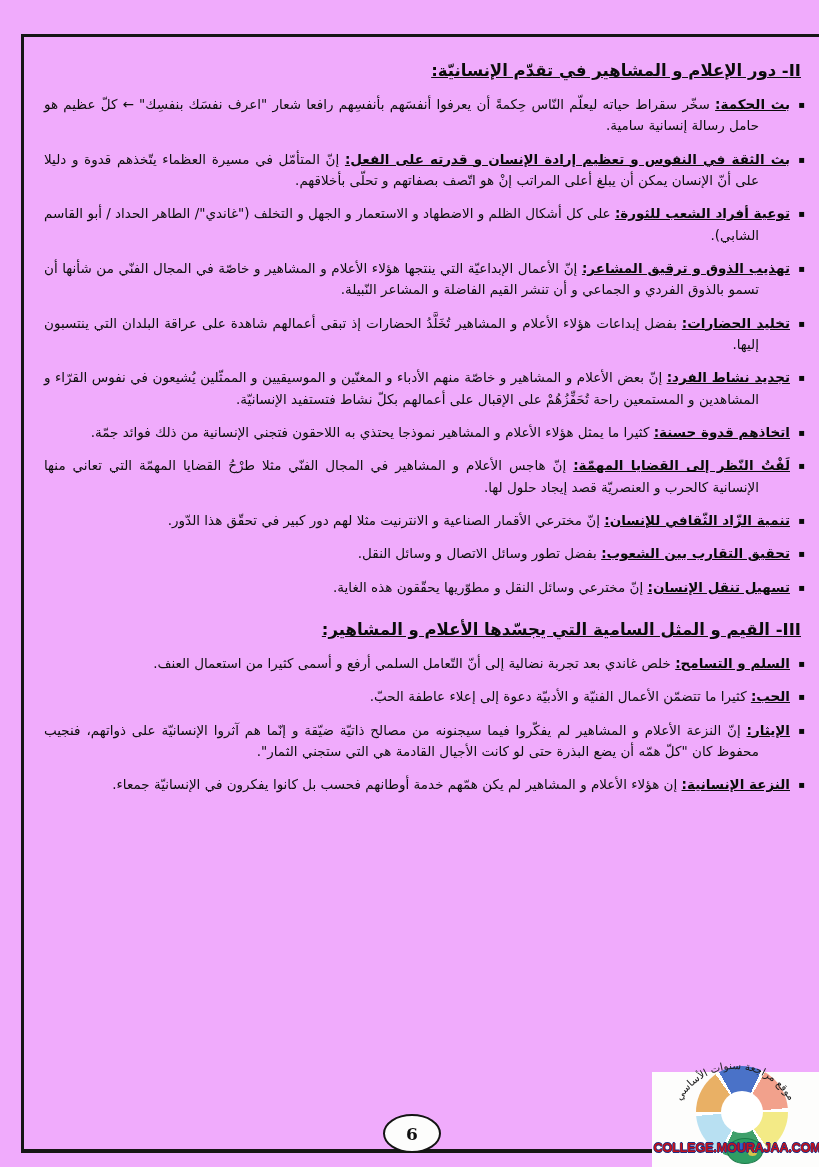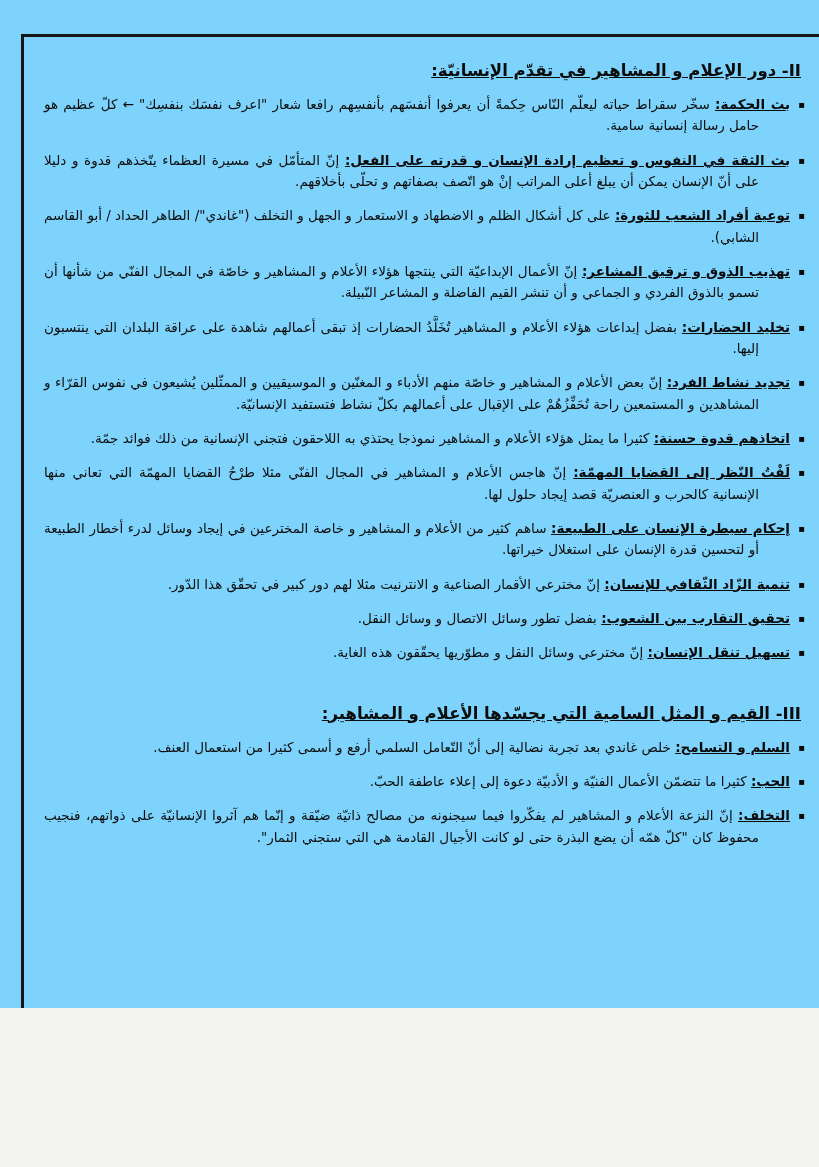--- a/index.html
+++ b/index.html
@@ -4,22 +4,22 @@
 <style>
   html,body{margin:0;padding:0;}
   body{
     width:819px;height:1167px;
     background:#f4f4f2;
     font-family:"DejaVu Sans",sans-serif;
     position:relative;
   }
   .page{
     position:absolute;inset:0;
-    width:819px;height:1008px;
-    background:#7dd3fc;
+    width:819px;height:1167px;
+    background:#f0abfc;
     overflow:hidden;
   }
   .frame{
     position:absolute;
     left:21px;top:34px;
     width:767px;height:1088px;
     border:3px solid #161616;
     border-bottom-width:4px;
     padding:24px 14px 0 14px;
     box-sizing:content-box;
@@ -28,29 +28,29 @@
   h2.sec-title{
     margin:0 4px 14px 0;
     text-align:right;
     direction:rtl;
     font-size:16.5px;
     font-weight:bold;
     color:#0c0c0c;
     text-decoration:underline;
     letter-spacing:0;
   }
-  h2.sec-title.second{margin-top:40px;}
+  h2.sec-title.second{margin-top:22px;}
   ul.points{
     list-style:none;
     margin:0;padding:0;
     direction:rtl;
   }
   ul.points li{
     position:relative;
-    margin:13px 0 12px 0;
+    margin:0 0 12px 0;
     padding:0 46px 0 6px;   
     text-indent:-46px;
     text-align:justify;
     font-size:13.5px;
     line-height:1.58;
     color:#0d0d0d;
   }
   .blt{
     display:inline-block;
     width:15px;
@@ -154,32 +154,32 @@
 
     <ul class="points" id="list2">
         <li><span class="blt">▪</span><span class="lbl">بث الحكمة:</span><span> سخّر سقراط حياته ليعلّم النّاس حِكمةً أن يعرفوا أنفسَهم بأنفسِهم رافعا شعار "اعرف نفسَك بنفسِك" ← كلّ عظيم هو حامل رسالة إنسانية سامية.</span></li>
         <li><span class="blt">▪</span><span class="lbl">بث الثقة في النفوس و تعظيم إرادة الإنسان و قدرته على الفعل:</span><span> إنّ المتأمّل في مسيرة العظماء يتّخذهم قدوة و دليلا على أنّ الإنسان يمكن أن يبلغ أعلى المراتب إنْ هو اتّصف بصفاتهم و تحلّى بأخلاقهم.</span></li>
         <li><span class="blt">▪</span><span class="lbl">توعية أفراد الشعب للثورة:</span><span> على كل أشكال الظلم و الاضطهاد و الاستعمار و الجهل و التخلف ("غاندي"/ الطاهر الحداد / أبو القاسم الشابي).</span></li>
         <li><span class="blt">▪</span><span class="lbl">تهذيب الذوق و ترقيق المشاعر:</span><span> إنّ الأعمال الإبداعيّة التي ينتجها هؤلاء الأعلام و المشاهير و خاصّة في المجال الفنّي من شأنها أن تسمو بالذوق الفردي و الجماعي و أن تنشر القيم الفاضلة و المشاعر النّبيلة.</span></li>
         <li><span class="blt">▪</span><span class="lbl">تخليد الحضارات:</span><span> بفضل إبداعات هؤلاء الأعلام و المشاهير تُخَلَّدُ الحضارات إذ تبقى أعمالهم شاهدة على عراقة البلدان التي ينتسبون إليها.</span></li>
         <li><span class="blt">▪</span><span class="lbl">تجديد نشاط الفرد:</span><span> إنّ بعض الأعلام و المشاهير و خاصّة منهم الأدباء و المغنّين و الموسيقيين و الممثّلين يُشيعون في نفوس القرّاء و المشاهدين و المستمعين راحة تُحَفِّزُهُمْ على الإقبال على أعمالهم بكلّ نشاط فتستفيد الإنسانيّة.</span></li>
         <li><span class="blt">▪</span><span class="lbl">اتخاذهم قدوة حسنة:</span><span> كثيرا ما يمثل هؤلاء الأعلام و المشاهير نموذجا يحتذي به اللاحقون فتجني الإنسانية من ذلك فوائد جمّة.</span></li>
         <li><span class="blt">▪</span><span class="lbl">لَفْتُ النّظر إلى القضايا المهمّة:</span><span> إنّ هاجس الأعلام و المشاهير في المجال الفنّي مثلا طرْحُ القضايا المهمّة التي تعاني منها الإنسانية كالحرب و العنصريّة قصد إيجاد حلول لها.</span></li>
-        <li><span class="blt">▪</span><span class="lbl">إحكام سيطرة الإنسان على الطبيعة:</span><span> ساهم كثير من الأعلام و المشاهير و خاصة المخترعين في إيجاد وسائل لدرء أخطار الطبيعة أو لتحسين قدرة الإنسان على استغلال خيراتها.</span></li>
         <li><span class="blt">▪</span><span class="lbl">تنمية الزّاد الثّقافي للإنسان:</span><span> إنّ مخترعي الأقمار الصناعية و الانترنيت مثلا لهم دور كبير في تحقّق هذا الدّور.</span></li>
         <li><span class="blt">▪</span><span class="lbl">تحقيق التقارب بين الشعوب:</span><span> بفضل تطور وسائل الاتصال و وسائل النقل.</span></li>
         <li><span class="blt">▪</span><span class="lbl">تسهيل تنقل الإنسان:</span><span> إنّ مخترعي وسائل النقل و مطوّريها يحقّقون هذه الغاية.</span></li>
       </ul>
 
     <h2 class="sec-title second">III- القيم و المثل السامية التي يجسّدها الأعلام و المشاهير:</h2>
 
     <ul class="points" id="list3">
         <li><span class="blt">▪</span><span class="lbl">السلم و التسامح:</span><span> خلص غاندي بعد تجربة نضالية إلى أنّ التّعامل السلمي أرفع و أسمى كثيرا من استعمال العنف.</span></li>
         <li><span class="blt">▪</span><span class="lbl">الحب:</span><span> كثيرا ما تتضمّن الأعمال الفنيّة و الأدبيّة دعوة إلى إعلاء عاطفة الحبّ.</span></li>
-        <li><span class="blt">▪</span><span class="lbl">التخلف:</span><span> إنّ النزعة الأعلام و المشاهير لم يفكّروا فيما سيجنونه من مصالح ذاتيّة ضيّقة و إنّما هم آثروا الإنسانيّة على ذواتهم، فنجيب محفوظ كان "كلّ همّه أن يضع البذرة حتى لو كانت الأجيال القادمة هي التي ستجني الثمار".</span></li>
+        <li><span class="blt">▪</span><span class="lbl">الإيثار:</span><span> إنّ النزعة الأعلام و المشاهير لم يفكّروا فيما سيجنونه من مصالح ذاتيّة ضيّقة و إنّما هم آثروا الإنسانيّة على ذواتهم، فنجيب محفوظ كان "كلّ همّه أن يضع البذرة حتى لو كانت الأجيال القادمة هي التي ستجني الثمار".</span></li>
+        <li><span class="blt">▪</span><span class="lbl">النزعة الإنسانية:</span><span> إن هؤلاء الأعلام و المشاهير لم يكن همّهم خدمة أوطانهم فحسب بل كانوا يفكرون في الإنسانيّة جمعاء.</span></li>
       </ul>
 
   </div>
 
   <div class="badge">
     <span>6</span>
   </div>
 
   <div class="logo-mask"></div>
 

